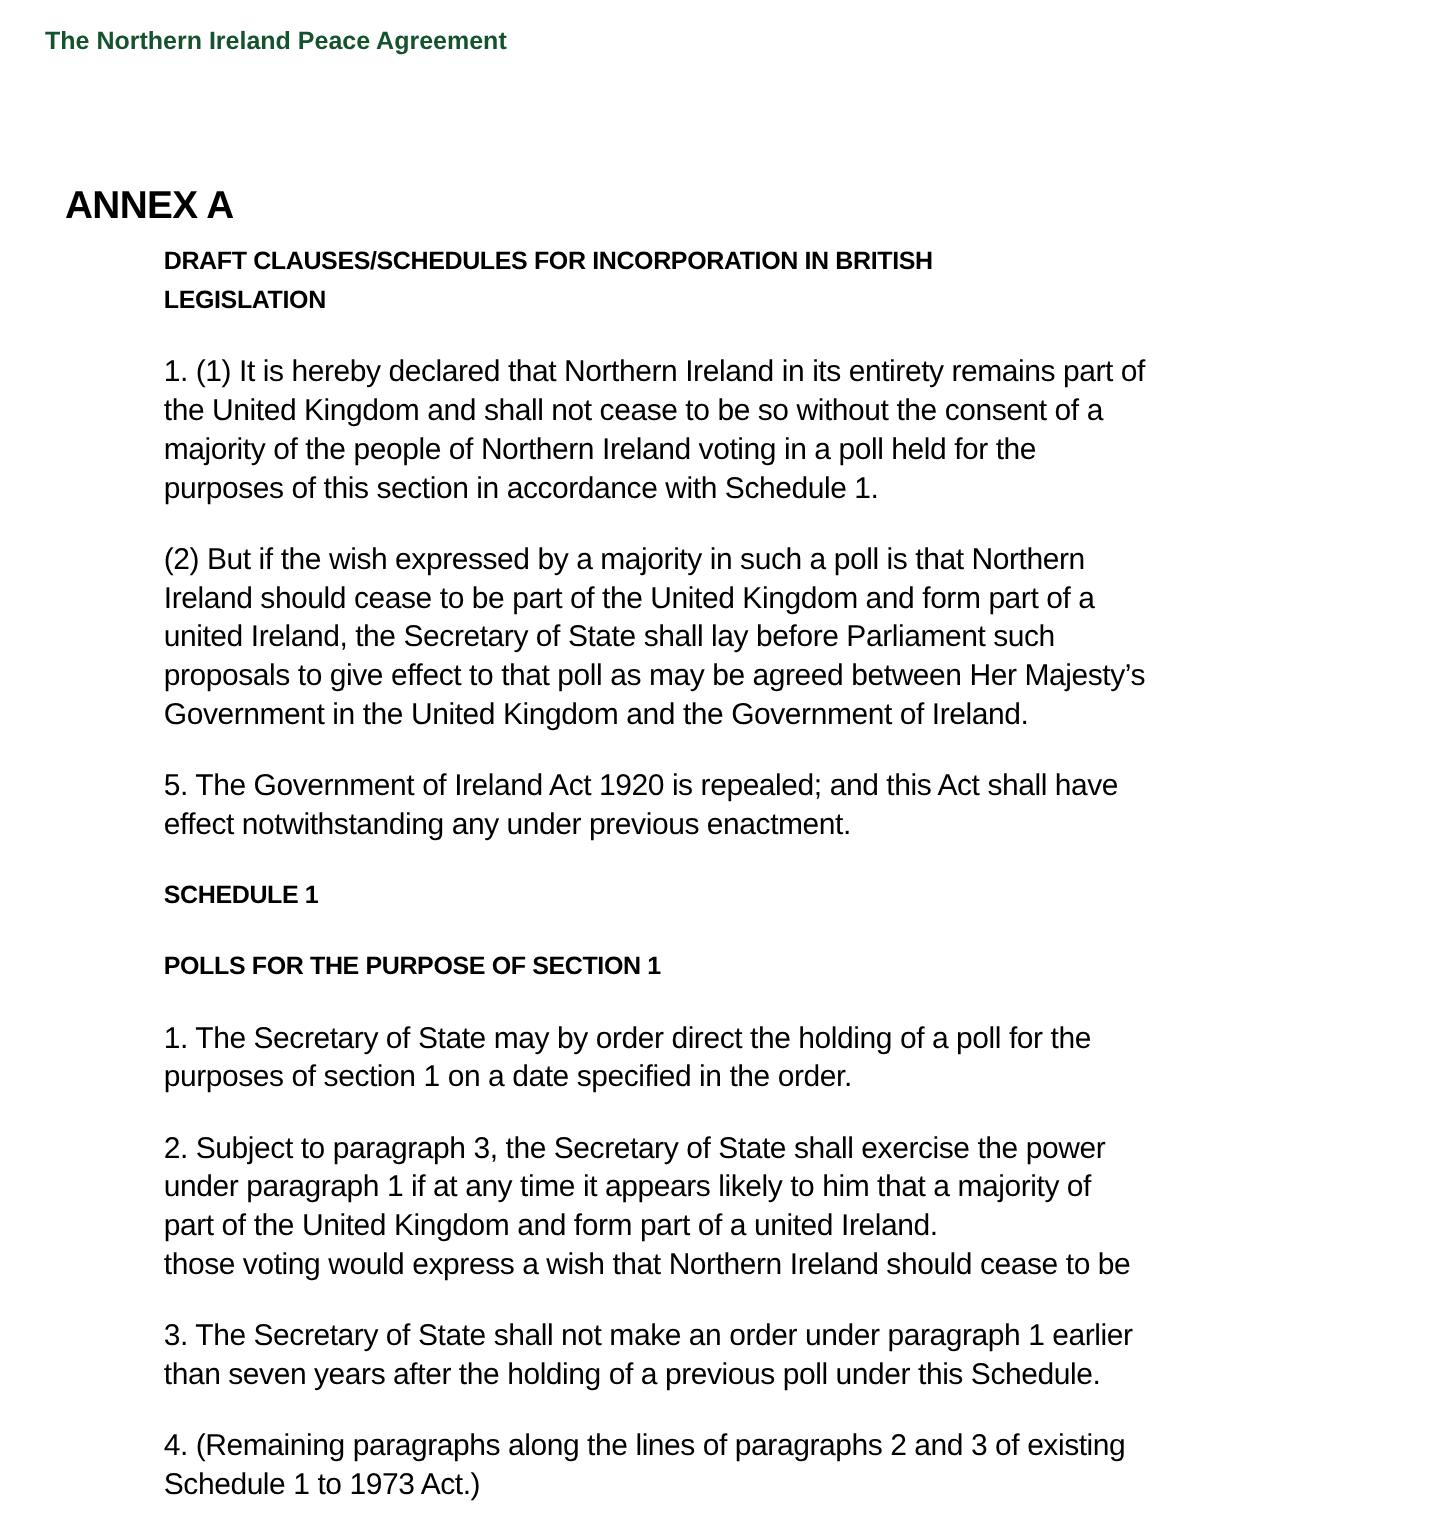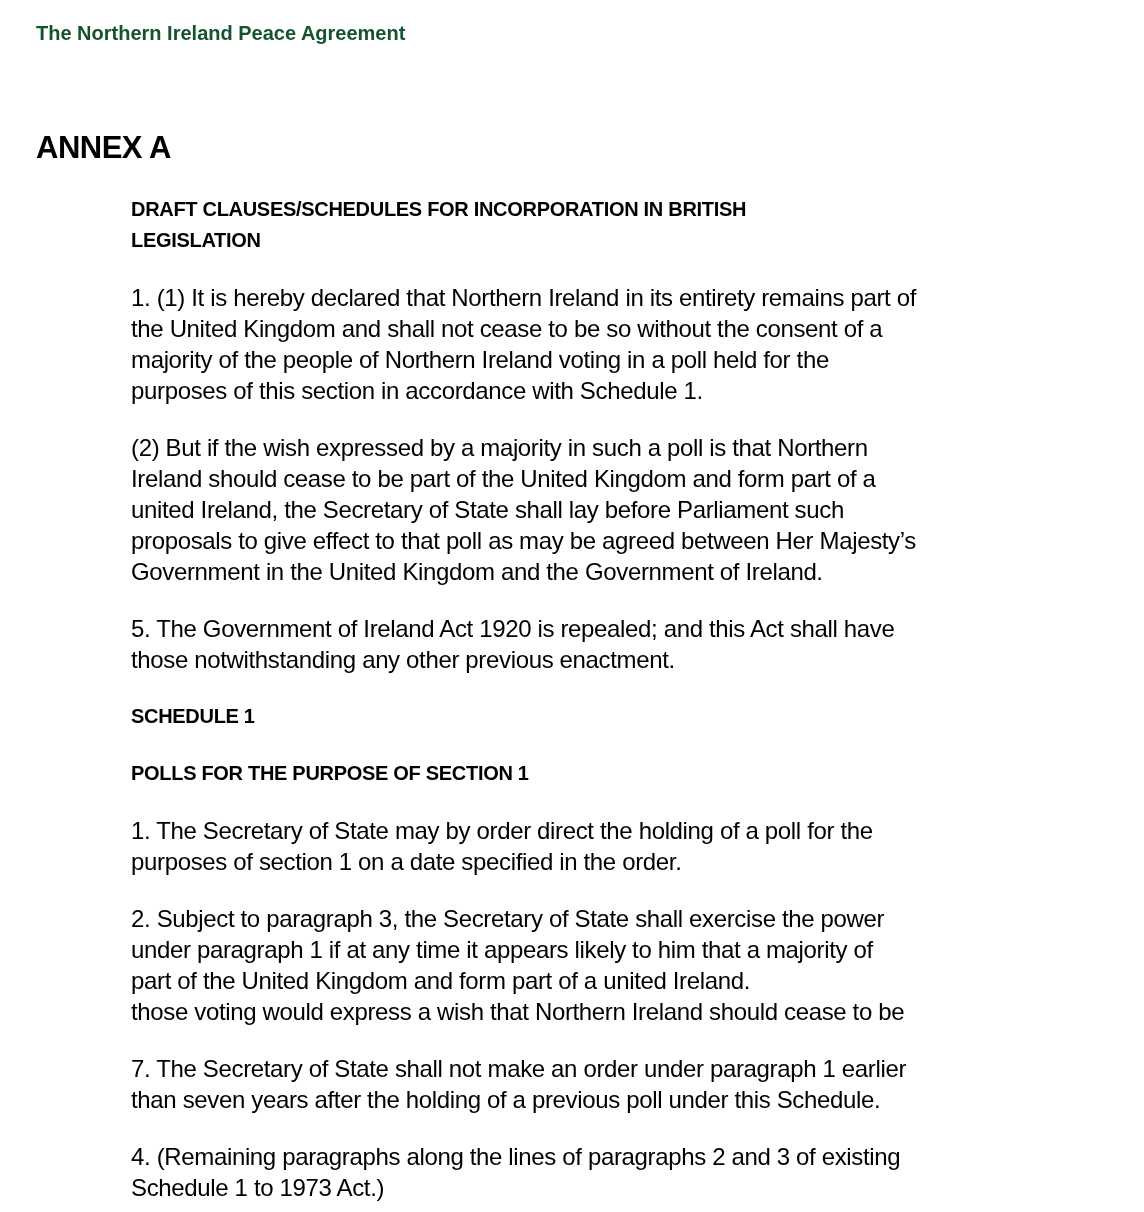--- a/index.html
+++ b/index.html
@@ -23,21 +23,21 @@
       font-weight: bold;
       color: #14532d;
       letter-spacing: 0px;
     }
     .annex-title {
       position: absolute;
       left: 36px;
       top: 130px;
       font-size: 31px;
       font-weight: bold;
-      margin: 0;
+      margin: 16px;
       letter-spacing: -0.5px;
     }
     .body-col {
       position: absolute;
       left: 131px;
       top: 194px;
       width: 930px;
     }
     .section-heading {
       font-size: 20px;
@@ -81,41 +81,41 @@
   <p class="para">
     <span class="line">(2) But if the wish expressed by a majority in such a poll is that Northern</span>
     <span class="line">Ireland should cease to be part of the United Kingdom and form part of a</span>
     <span class="line">united Ireland, the Secretary of State shall lay before Parliament such</span>
     <span class="line">proposals to give effect to that poll as may be agreed between Her Majesty’s</span>
     <span class="line">Government in the United Kingdom and the Government of Ireland.</span>
   </p>
 
   <p class="para">
     <span class="line">5. The Government of Ireland Act 1920 is repealed; and this Act shall have</span>
-    <span class="line">those notwithstanding any other previous enactment.</span>
+    <span class="line">effect notwithstanding any under previous enactment.</span>
   </p>
 
   <h2 class="section-heading">SCHEDULE 1</h2>
 
   <h2 class="section-heading">POLLS FOR THE PURPOSE OF SECTION 1</h2>
 
   <p class="para">
     <span class="line">1. The Secretary of State may by order direct the holding of a poll for the</span>
     <span class="line">purposes of section 1 on a date specified in the order.</span>
   </p>
 
   <p class="para">
     <span class="line">2. Subject to paragraph 3, the Secretary of State shall exercise the power</span>
     <span class="line">under paragraph 1 if at any time it appears likely to him that a majority of</span>
     <span class="line">part of the United Kingdom and form part of a united Ireland.</span>
     <span class="line">those voting would express a wish that Northern Ireland should cease to be</span>
   </p>
 
   <p class="para">
-    <span class="line">7. The Secretary of State shall not make an order under paragraph 1 earlier</span>
+    <span class="line">3. The Secretary of State shall not make an order under paragraph 1 earlier</span>
     <span class="line">than seven years after the holding of a previous poll under this Schedule.</span>
   </p>
 
   <p class="para">
     <span class="line">4. (Remaining paragraphs along the lines of paragraphs 2 and 3 of existing</span>
     <span class="line">Schedule 1 to 1973 Act.)</span>
   </p>
 
 </div>
 

